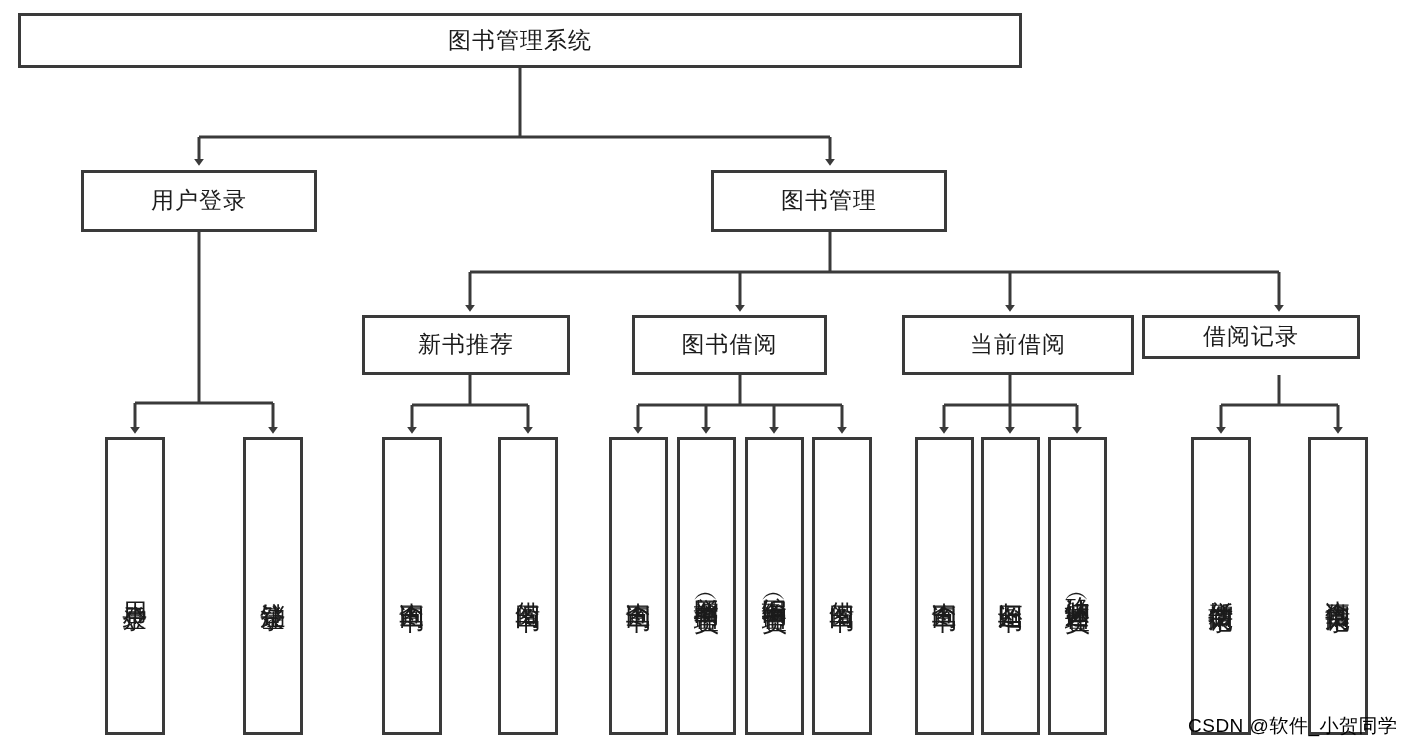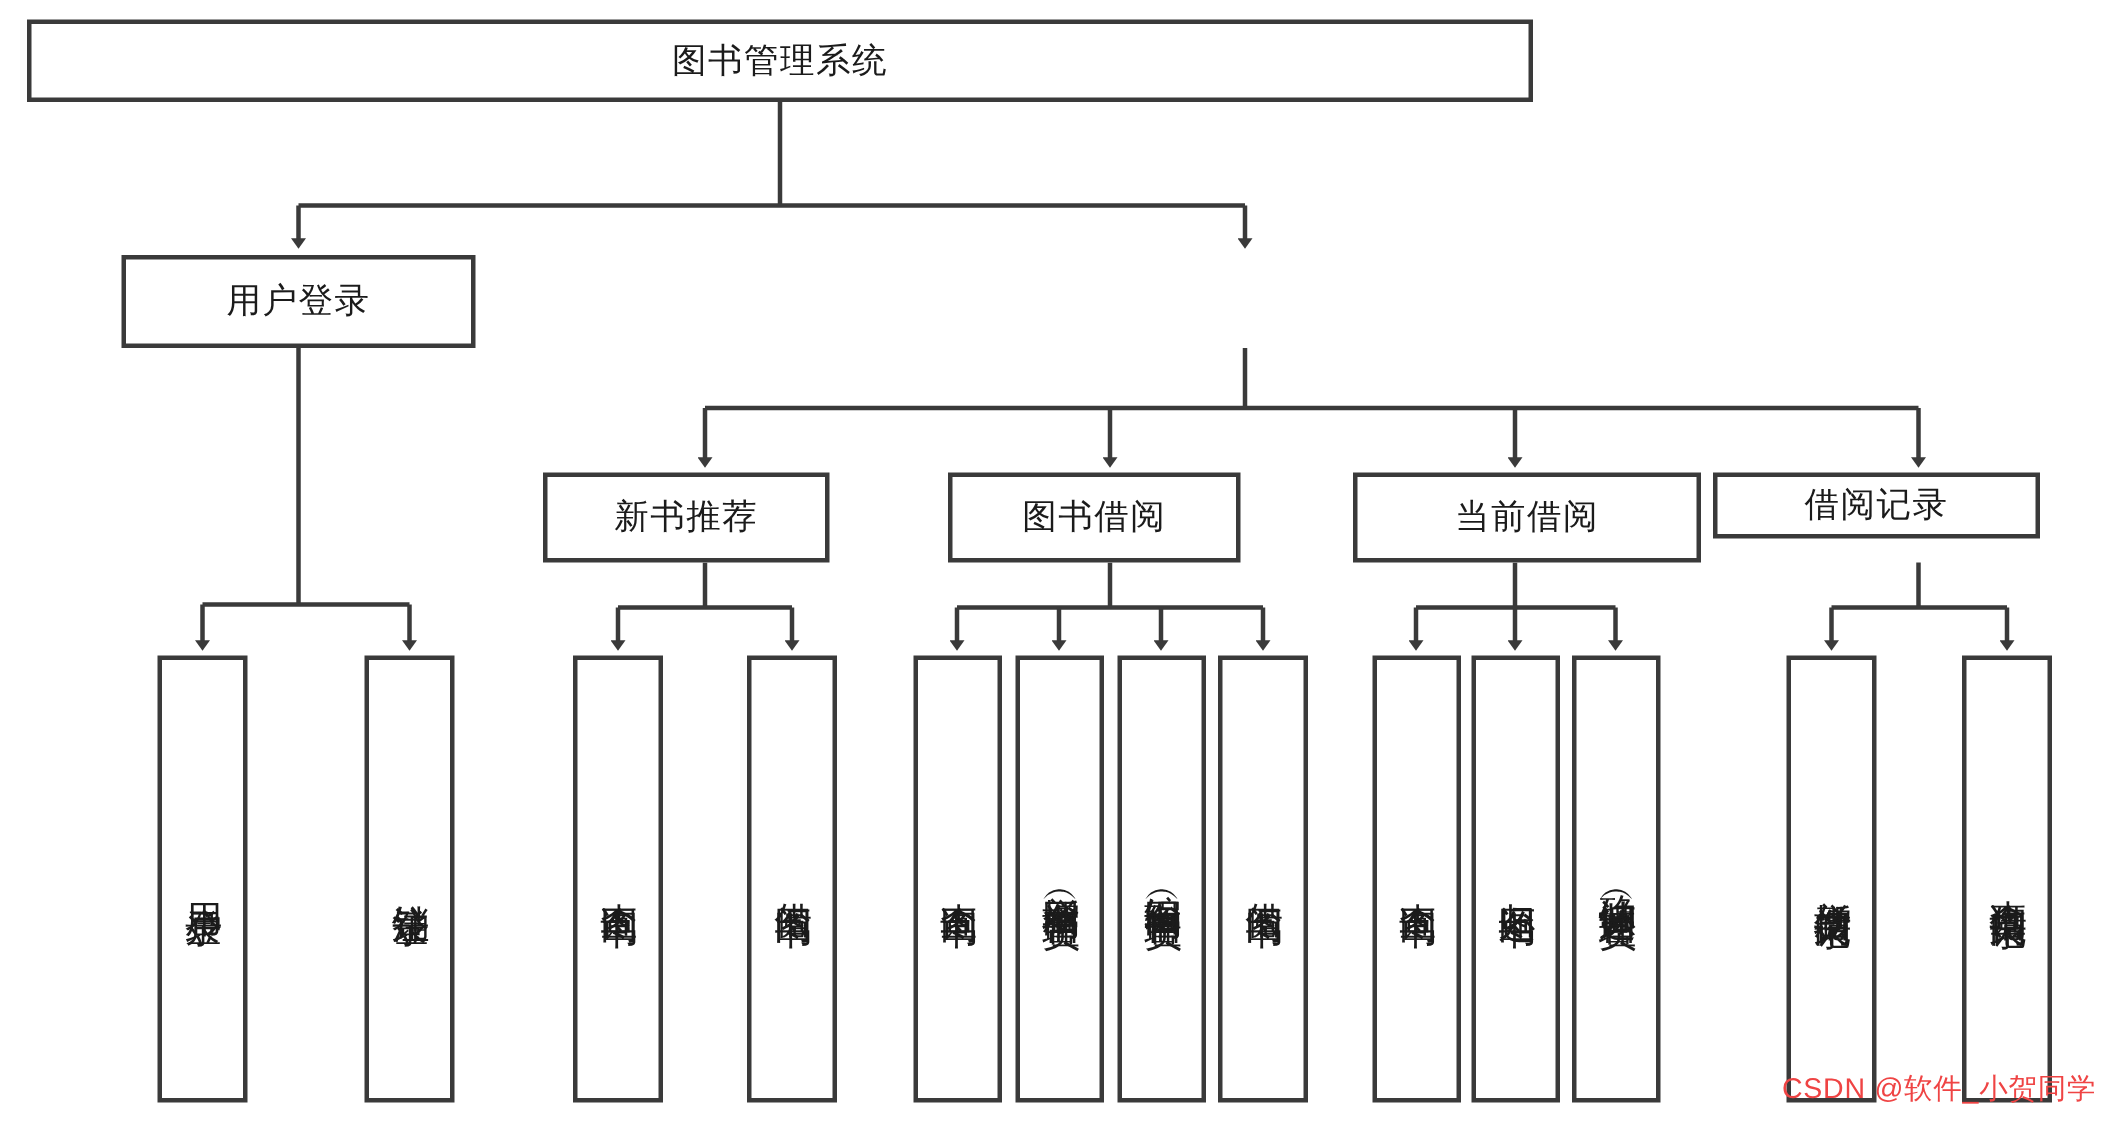--- a/index.html
+++ b/index.html
@@ -52,21 +52,21 @@
     top: 0;
     width: 1405px;
     height: 747px;
     pointer-events: none;
   }
   .watermark {
     position: absolute;
     left: 1188px;
     top: 713px;
     font-size: 19px;
-    color: #ef4444;
+    color: #000000;
     white-space: nowrap;
     letter-spacing: 0.5px;
   }
 </style>
 </head>
 <body>
 
 <div id="canvas">
 
   <svg id="edges" viewBox="0 0 1405 747">
@@ -119,22 +119,25 @@
     </g>
   </svg>
 
   <div class="node h" style="left:18px; top:13px; width:1004px; height:55px;">
     <span>图书管理系统</span>
   </div>
 
   <div class="node h" style="left:81px; top:170px; width:236px; height:62px;">
     <span>用户登录</span>
   </div>
+  <div class="node h" style="left:711px; top:170px; width:236px; height:62px;">
+    <span>图书管理</span>
+  </div>
 
-  <div class="node h" style="left:362px; top:315px; width:191px; height:60px;">
+  <div class="node h" style="left:362px; top:315px; width:208px; height:60px;">
     <span>新书推荐</span>
   </div>
   <div class="node h" style="left:632px; top:315px; width:195px; height:60px;">
     <span>图书借阅</span>
   </div>
   <div class="node h" style="left:902px; top:315px; width:232px; height:60px;">
     <span>当前借阅</span>
   </div>
   <div class="node h" style="left:1142px; top:315px; width:218px; height:44px;">
     <span>借阅记录</span>

